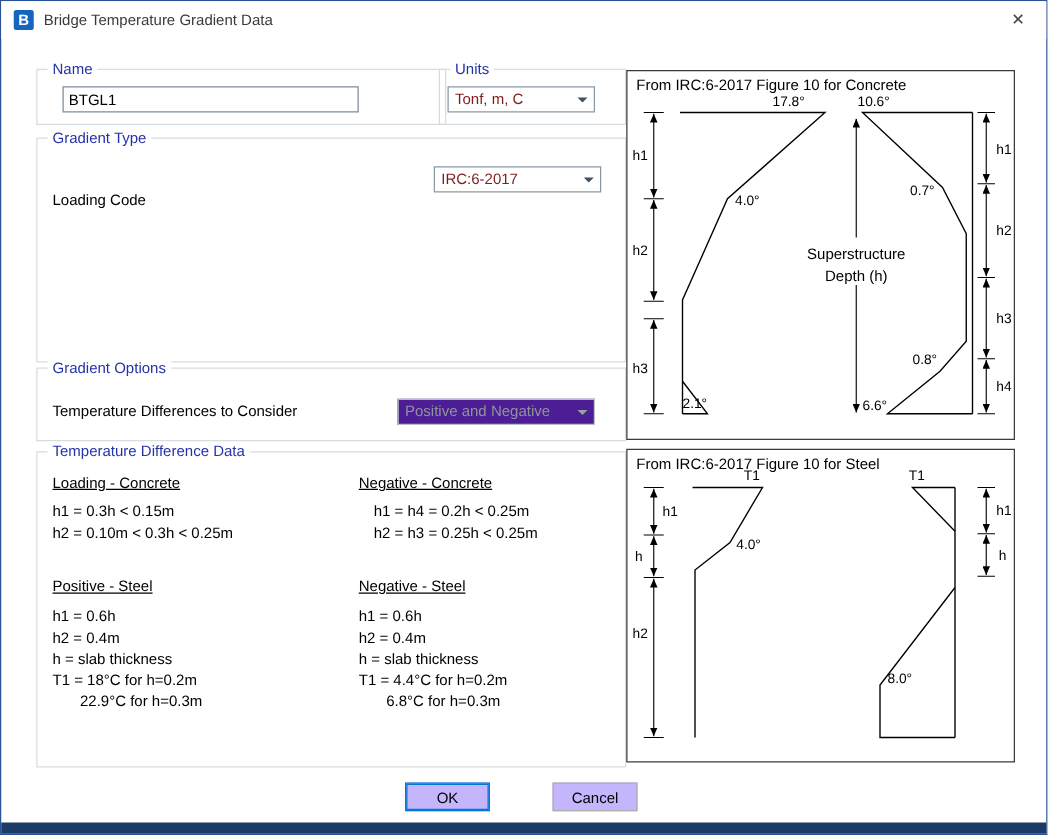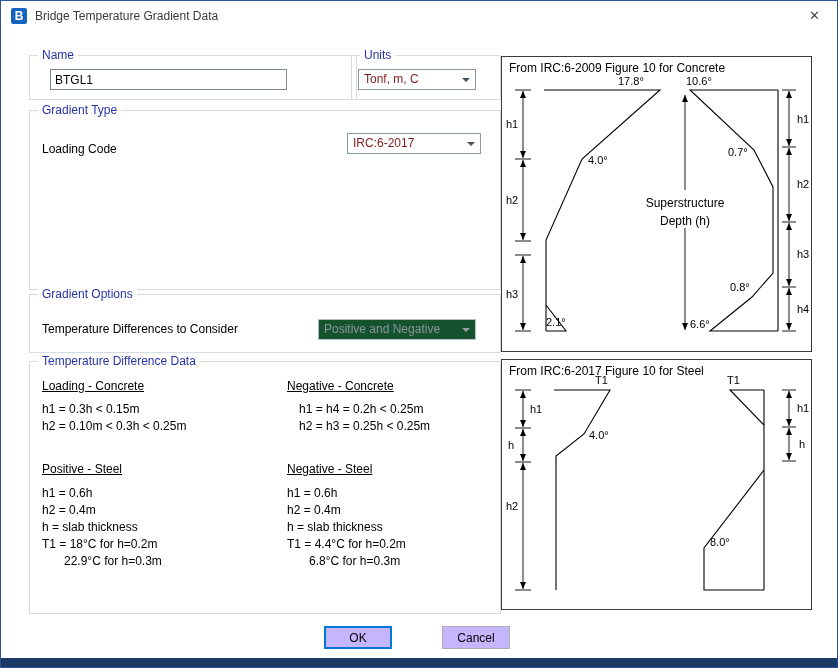--- a/index.html
+++ b/index.html
@@ -21,21 +21,21 @@
               color:#2533a8; line-height:14px; white-space:nowrap; }
   .fieldtext { position:absolute; font-size:12px; color:#000; white-space:nowrap; }
 
   
   .textinput { position:absolute; border:1px solid #7d8c9a; height:21px; box-sizing:border-box;
                font:12px "Liberation Sans", sans-serif; padding:2px 4px; background:#fff; }
   .combo { position:absolute; height:21px; background:#fff; border:1px solid #8a99a6; box-sizing:border-box; font-size:12px; }
   .combo-text { position:absolute; left:5px; top:2px; white-space:nowrap; color:#7f1d1d; }
   .combo-arrow { position:absolute; right:5px; top:8px; width:0; height:0;
                  border-left:4px solid transparent; border-right:4px solid transparent; border-top:4px solid #43525e; }
-  .combo.disabled { background:#14532d; border-color:#b7bec4; }
+  .combo.disabled { background:#4c1d95; border-color:#b7bec4; }
   .combo.disabled .combo-text { color:#8e959b; }
   .combo.disabled .combo-arrow { border-top-color:#9aa2a9; }
 
   
   .td-head { position:absolute; font-size:12px; text-decoration:underline; white-space:nowrap; }
   .td-lines { position:absolute; font-size:12px; line-height:17px; white-space:nowrap; }
   .td-lines .indent { padding-left:22px; }
 
   
   .diagbox { position:absolute; left:500px; width:311px; border:1px solid #3a3a3a; box-sizing:border-box; background:#fff; }
@@ -73,21 +73,21 @@
   <div class="gb" style="left:350px; top:54px; width:132px; height:43px;">
     <div class="gb-label">Units</div>
     <div class="combo" style="left:6px; top:13px; width:118px;">
       <span class="combo-text">Tonf, m, C</span>
       <span class="combo-arrow"></span>
     </div>
   </div>
 
   <div class="gb" style="left:28px; top:109px; width:454px; height:178px;">
     <div class="gb-label">Gradient Type</div>
-    <div class="fieldtext" style="left:12px; top:31px;">Loading Code</div>
+    <div class="fieldtext" style="left:12px; top:42px;">Loading Code</div>
     <div class="combo" style="left:317px; top:22px; width:134px;">
       <span class="combo-text">IRC:6-2017</span>
       <span class="combo-arrow"></span>
     </div>
   </div>
 
   <div class="gb" style="left:28px; top:293px; width:454px; height:57px;">
     <div class="gb-label">Gradient Options</div>
     <div class="fieldtext" style="left:12px; top:27px;">Temperature Differences to Consider</div>
     <div class="combo disabled" style="left:288px; top:24px; width:158px;">
@@ -124,21 +124,21 @@
     <div class="td-lines" style="left:257px; top:123px;">
       <div>h1 = 0.6h</div>
       <div>h2 = 0.4m</div>
       <div>h = slab thickness</div>
       <div>T1 = 4.4°C for h=0.2m</div>
       <div class="indent">6.8°C for h=0.3m</div>
     </div>
   </div>
 
   <div class="diagbox" style="top:55px; height:296px;">
-    <div class="diag-title">From IRC:6-2009 Figure 10 for Concrete</div>
+    <div class="diag-title">From IRC:6-2017 Figure 10 for Concrete</div>
     <svg width="309" height="294" viewBox="0 0 309 294">
       <defs>
         <marker id="ahc" markerWidth="7" markerHeight="6" refX="7" refY="3" orient="auto-start-reverse" markerUnits="userSpaceOnUse">
           <path d="M0,0 L7,3 L0,6 z" fill="#000"></path>
         </marker>
       </defs>
 
       <g class="dimg">
         <line x1="13" y1="33" x2="29" y2="33"></line>
         <line x1="13" y1="102" x2="29" y2="102"></line>

